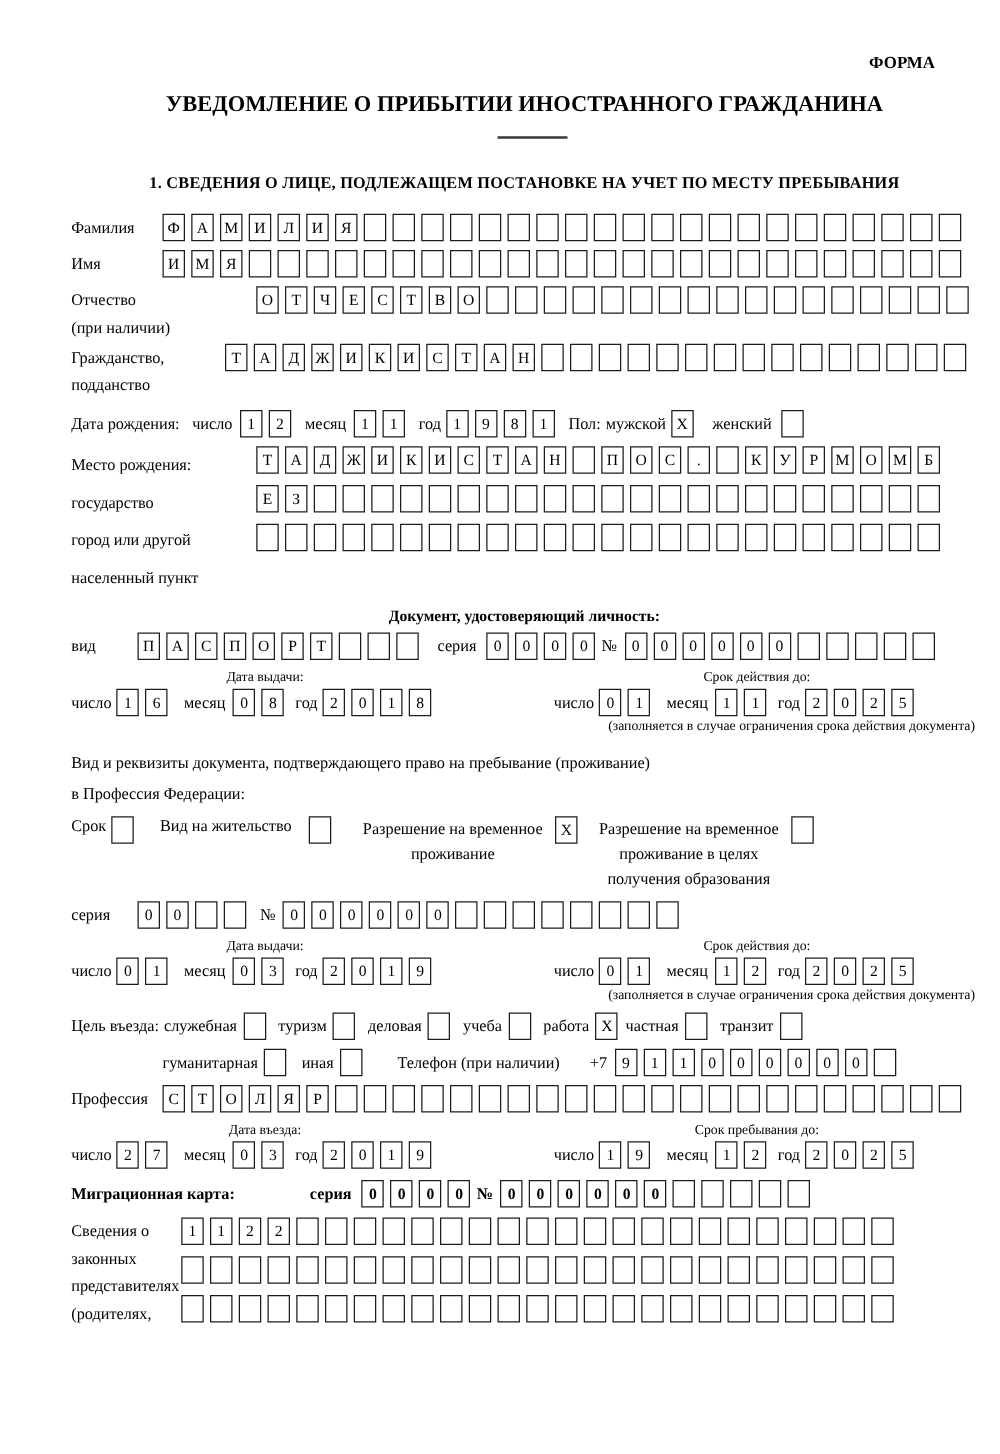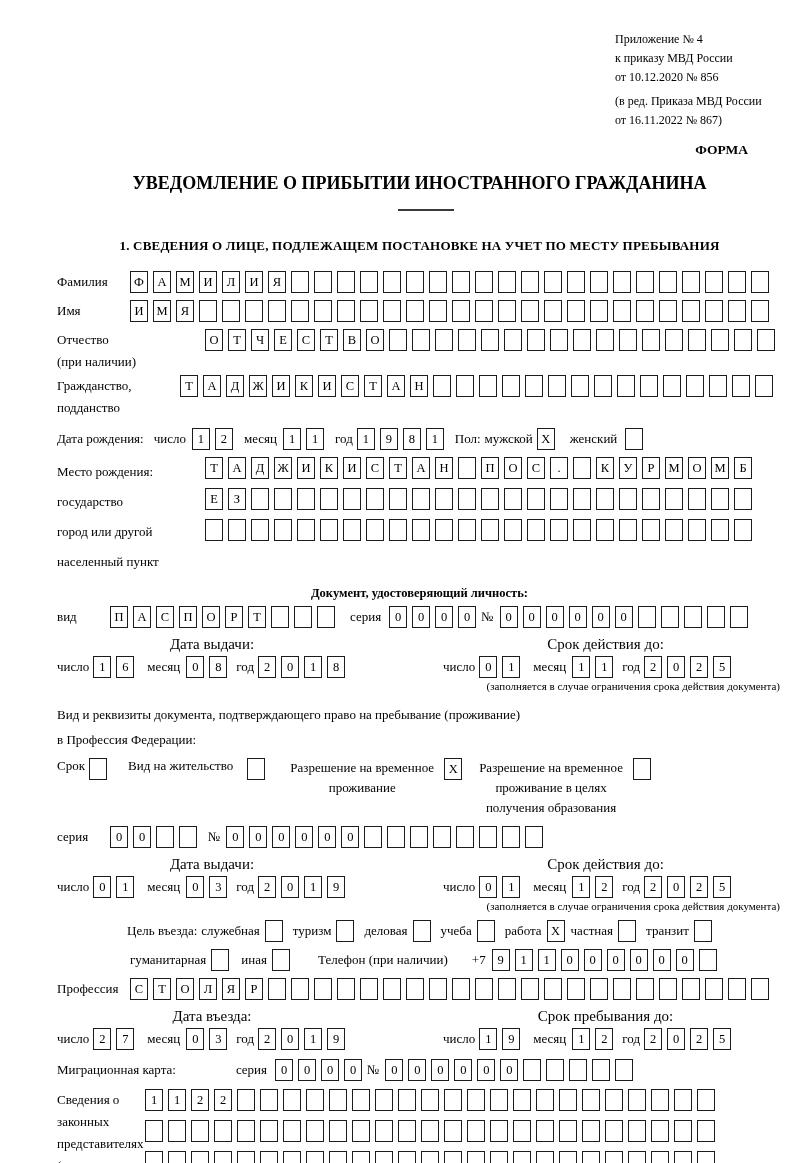--- a/index.html
+++ b/index.html
@@ -33,46 +33,38 @@
   .cellrows { display:flex; flex-direction:column; gap:9px; }
 
   .mr4 { margin-right:4px; } .mr6 { margin-right:6px; } .mr8 { margin-right:8px; } .mr10 { margin-right:10px; }
   .ml6 { margin-left:6px; } .ml10 { margin-left:10px; } .ml12 { margin-left:12px; }
   .ml14 { margin-left:14px; } .ml16 { margin-left:16px; } .ml20 { margin-left:20px; } .ml24 { margin-left:24px; } .ml28 { margin-left:28px; }
 
   .doc-heading { text-align:center; font-weight:bold; font-size:12.5px; margin-top:9px; }
   .twocol { display:flex; margin-top:8px; }
   .col-l { width:362px; flex:none; }
   .col-r { flex:1; }
-  .colhead { text-align:center; font-size:15px; }
+  .colhead { text-align:center; font-size:11px; }
   .col-l .colhead { width:310px; }
   .col-r .colhead { padding-left:10px; }
   .daterow { display:flex; align-items:center; margin-top:3px; }
   .col-r .daterow { padding-left:24px; }
   .note { font-size:11px; text-align:right; margin-top:2px; padding-right:2px; }
 
   .intro { margin-top:10px; line-height:25px; }
   .stack { display:flex; flex-direction:column; align-items:center; line-height:20px; text-align:center; }
   .pair { display:flex; align-items:flex-start; }
   .opt { display:flex; align-items:center; }
   .opt .cell { margin-left:5px; margin-right:0; }
 </style>
 </head>
 <body>
 
 <div class="page">
 
-  <div class="appendix">
-    <div>Приложение № 4</div>
-    <div>к приказу МВД России</div>
-    <div>от 10.12.2020 № 856</div>
-    <div class="gap"></div>
-    <div>(в ред. Приказа МВД России</div>
-    <div>от 16.11.2022 № 867)</div>
-  </div>
 
   <div class="form-label">ФОРМА</div>
 
   <div class="title">
     <div>УВЕДОМЛЕНИЕ О ПРИБЫТИИ ИНОСТРАННОГО ГРАЖДАНИНА</div>
     <div><span class="blankline"></span></div>
   </div>
 
   <div class="sec-heading">1. СВЕДЕНИЯ О ЛИЦЕ, ПОДЛЕЖАЩЕМ ПОСТАНОВКЕ НА УЧЕТ ПО МЕСТУ ПРЕБЫВАНИЯ</div>
 
@@ -526,21 +518,21 @@
             <span class="cell">2</span>
             <span class="cell">0</span>
             <span class="cell">2</span>
             <span class="cell">5</span>
           </span>
       </div>
       <div class="note">(заполняется в случае ограничения срока действия документа)</div>
     </div>
   </div>
 
-  <div class="row" style="margin-top:8px;justify-content:center;">
+  <div class="row" style="margin-top:8px;">
     <span class="mr4">Цель въезда:</span>
     <span class="opt">
         <span>служебная</span>
         <span class="cells">
           <span class="cell"></span>
         </span>
       </span>
     <span class="opt ml10">
         <span>туризм</span>
         <span class="cells">
@@ -682,21 +674,21 @@
         <span class="cells">
             <span class="cell">2</span>
             <span class="cell">0</span>
             <span class="cell">2</span>
             <span class="cell">5</span>
           </span>
       </div>
     </div>
   </div>
 
-  <div class="row" style="margin-top:9px;">
+  <div class="row" style="margin-top:9px;font-weight:bold;">
     <span>Миграционная карта:</span>
     <span style="margin-left:60px;" class="mr8">серия</span>
     <span class="cells">
         <span class="cell">0</span>
         <span class="cell">0</span>
         <span class="cell">0</span>
         <span class="cell">0</span>
       </span>
     <span class="mr6">№</span>
     <span class="cells">

